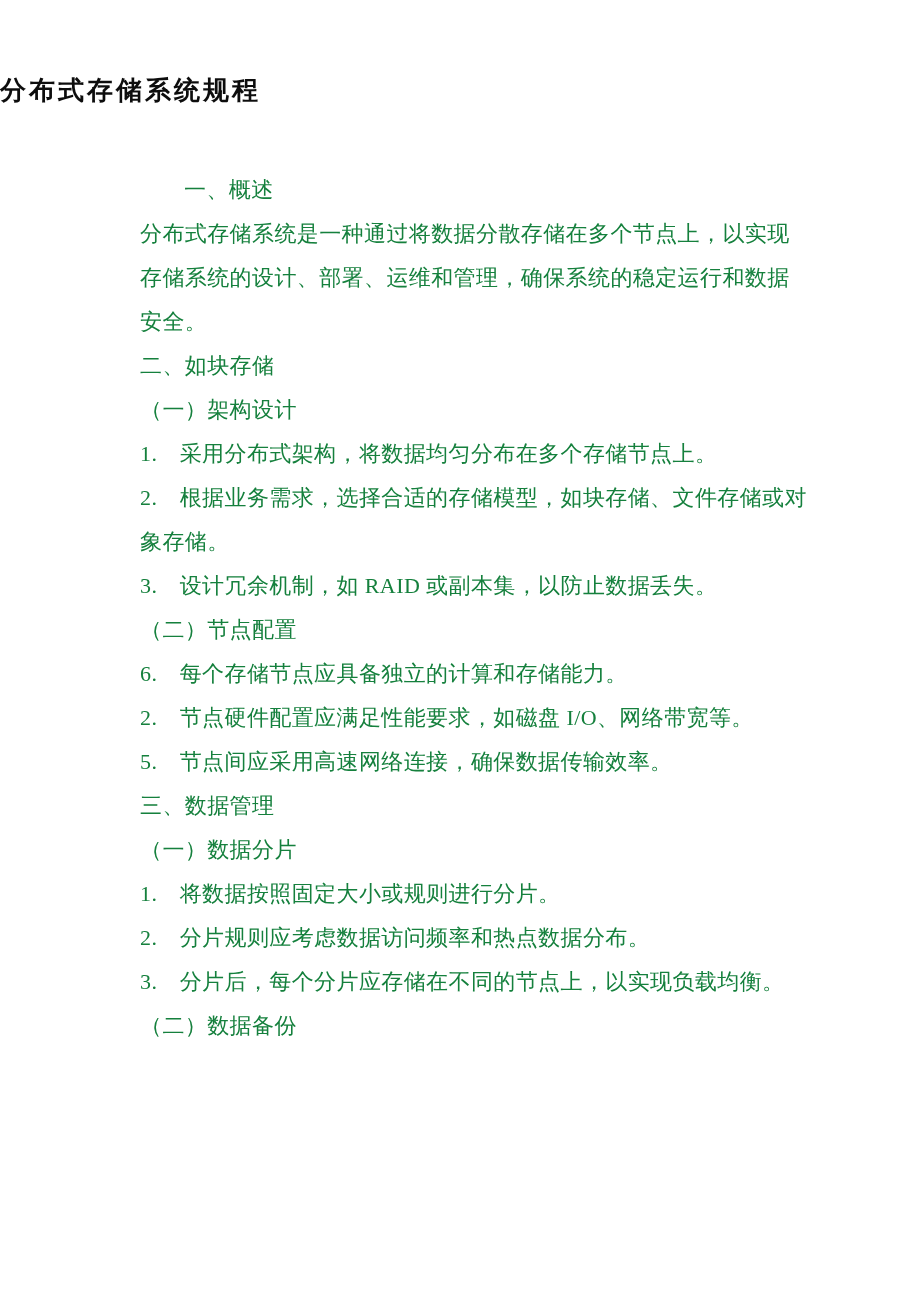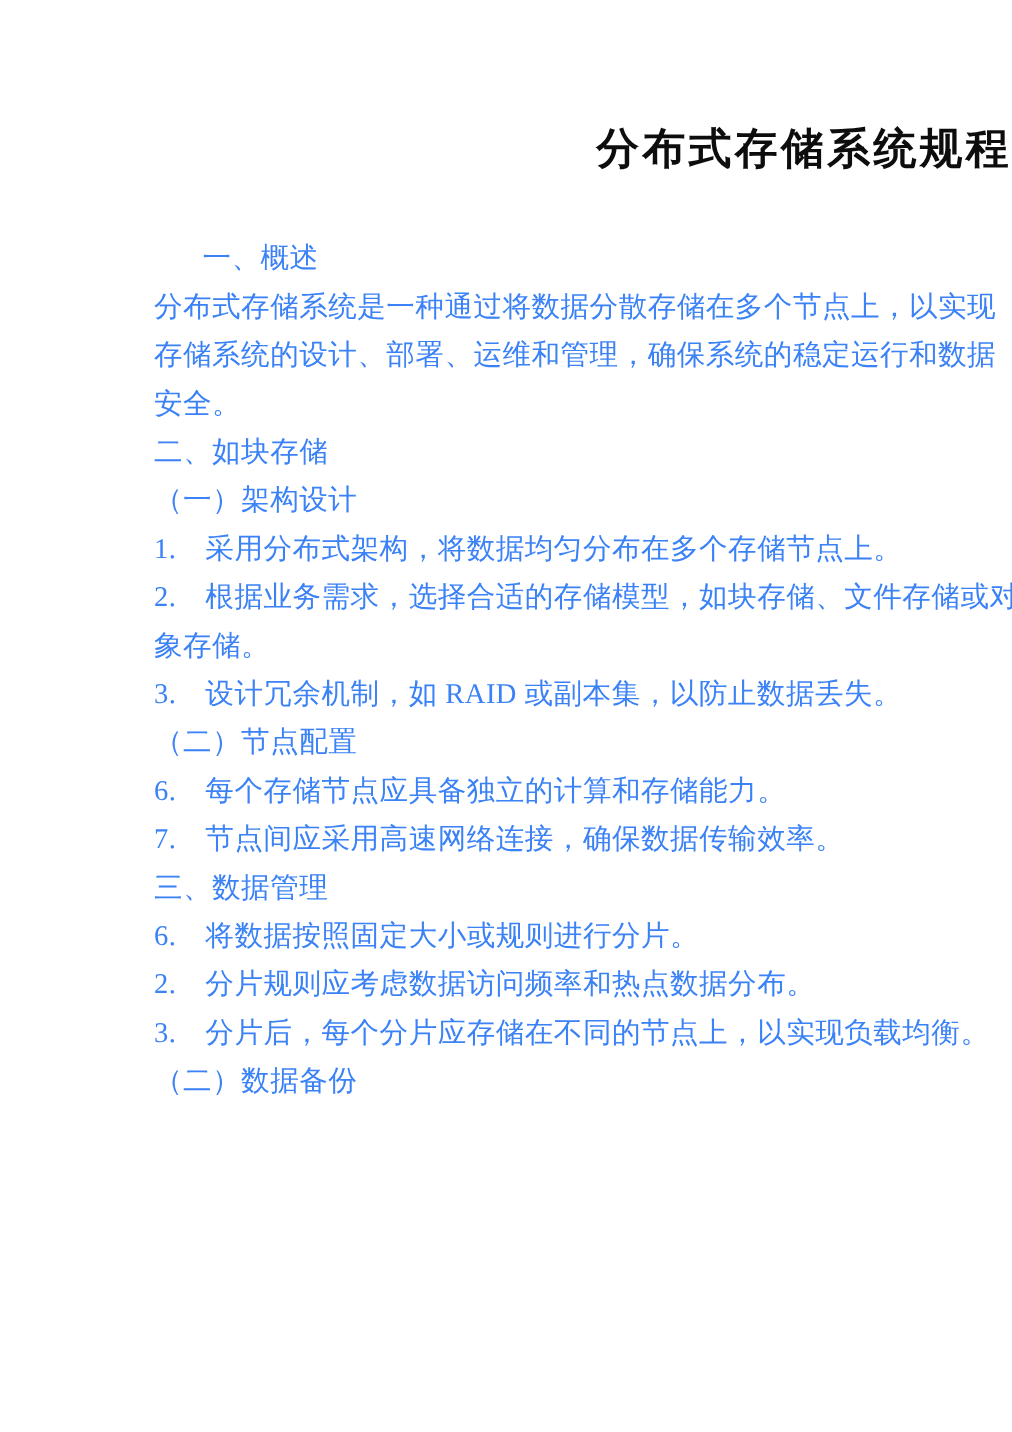--- a/index.html
+++ b/index.html
@@ -14,40 +14,40 @@
   }
   .page {
     position: relative;
     width: 920px;
     height: 1302px;
     background: #ffffff;
     overflow: hidden;
   }
   .doc-title {
     margin: 0;
-    padding-top: 112px;
-    text-align: right;
-    font-size: 39px;
+    padding-top: 67px;
+    text-align: left;
+    font-size: 26px;
     line-height: 48px;
     font-weight: bold;
     letter-spacing: 3px;
     color: #0d0d0d;
   }
   .doc-body {
     margin-top: 53px;
     padding-left: 140px;
     padding-right: 110px;
   }
   .line {
     height: 44px;
     line-height: 44px;
-    font-size: 26px;
+    font-size: 22px;
     letter-spacing: 0.4px;
     white-space: pre;
-    color: #3b82f6;
+    color: #15803d;
   }
   .indent-2 {
     padding-left: 44px;
   }
 </style>
 </head>
 <body>
 
 <div class="page">
   <h1 class="doc-title">分布式存储系统规程</h1>
@@ -57,20 +57,22 @@
       <div class="line">存储系统的设计、部署、运维和管理，确保系统的稳定运行和数据</div>
       <div class="line">安全。</div>
       <div class="line">二、如块存储</div>
       <div class="line">（一）架构设计</div>
       <div class="line">1.　采用分布式架构，将数据均匀分布在多个存储节点上。</div>
       <div class="line">2.　根据业务需求，选择合适的存储模型，如块存储、文件存储或对</div>
       <div class="line">象存储。</div>
       <div class="line">3.　设计冗余机制，如 RAID 或副本集，以防止数据丢失。</div>
       <div class="line">（二）节点配置</div>
       <div class="line">6.　每个存储节点应具备独立的计算和存储能力。</div>
-      <div class="line">7.　节点间应采用高速网络连接，确保数据传输效率。</div>
+      <div class="line">2.　节点硬件配置应满足性能要求，如磁盘 I/O、网络带宽等。</div>
+      <div class="line">5.　节点间应采用高速网络连接，确保数据传输效率。</div>
       <div class="line">三、数据管理</div>
-      <div class="line">6.　将数据按照固定大小或规则进行分片。</div>
+      <div class="line">（一）数据分片</div>
+      <div class="line">1.　将数据按照固定大小或规则进行分片。</div>
       <div class="line">2.　分片规则应考虑数据访问频率和热点数据分布。</div>
       <div class="line">3.　分片后，每个分片应存储在不同的节点上，以实现负载均衡。</div>
       <div class="line">（二）数据备份</div>
     </div>
 </div>
 
 </body></html>

